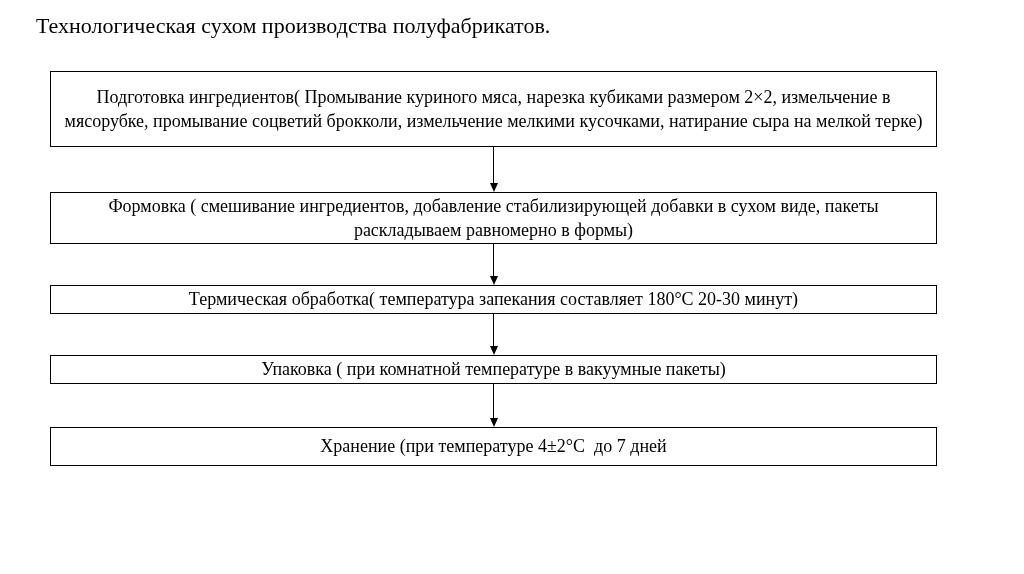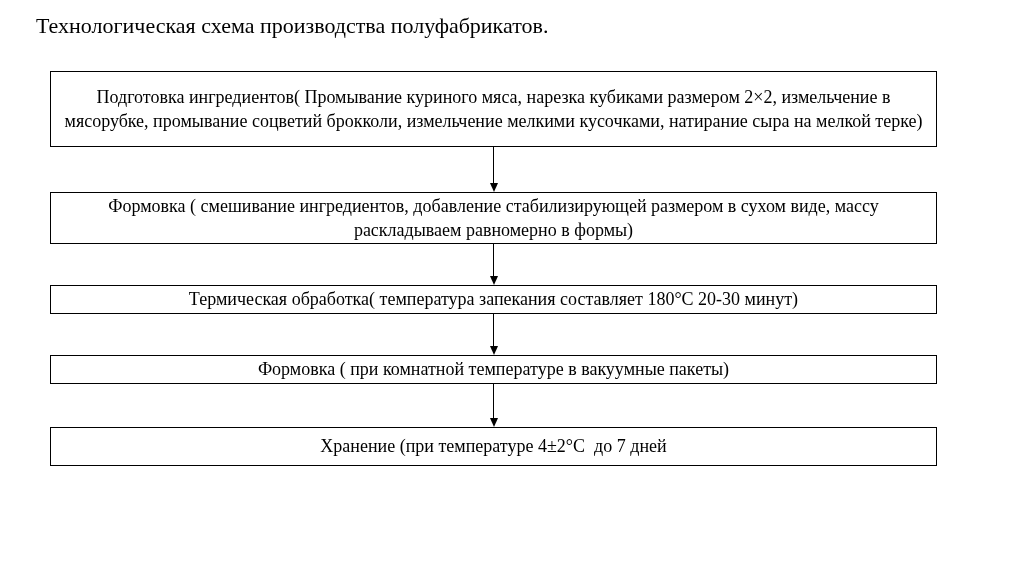--- a/index.html
+++ b/index.html
@@ -67,46 +67,46 @@
     flex: 0 0 auto;
   }
   .c1 { height: 45px; }
   .c2 { height: 41px; }
   .c3 { height: 41px; }
   .c4 { height: 43px; }
 </style>
 </head>
 <body>
 
-<div class="title">Технологическая схема производства полуфабрикатов.</div>
+<div class="title">Технологическая сухом производства полуфабрикатов.</div>
 
 <div class="flow">
 
   <div class="box box-1">Подготовка ингредиентов( Промывание куриного мяса, нарезка кубиками размером 2×2, измельчение в мясорубке, промывание соцветий брокколи, измельчение мелкими кусочками, натирание сыра на мелкой терке)</div>
 
   <div class="connector c1">
     <div class="line"></div>
     <div class="head"></div>
   </div>
 
-  <div class="box box-2">Формовка ( смешивание ингредиентов, добавление стабилизирующей размером в сухом виде, массу раскладываем равномерно в формы)</div>
+  <div class="box box-2">Формовка ( смешивание ингредиентов, добавление стабилизирующей добавки в сухом виде, пакеты раскладываем равномерно в формы)</div>
 
   <div class="connector c2">
     <div class="line"></div>
     <div class="head"></div>
   </div>
 
   <div class="box box-3">Термическая обработка( температура запекания составляет 180°С 20-30 минут)</div>
 
   <div class="connector c3">
     <div class="line"></div>
     <div class="head"></div>
   </div>
 
-  <div class="box box-4">Формовка ( при комнатной температуре в вакуумные пакеты)</div>
+  <div class="box box-4">Упаковка ( при комнатной температуре в вакуумные пакеты)</div>
 
   <div class="connector c4">
     <div class="line"></div>
     <div class="head"></div>
   </div>
 
   <div class="box box-5">Хранение (при температуре 4±2°С&nbsp; до 7 дней</div>
 
 </div>
 

